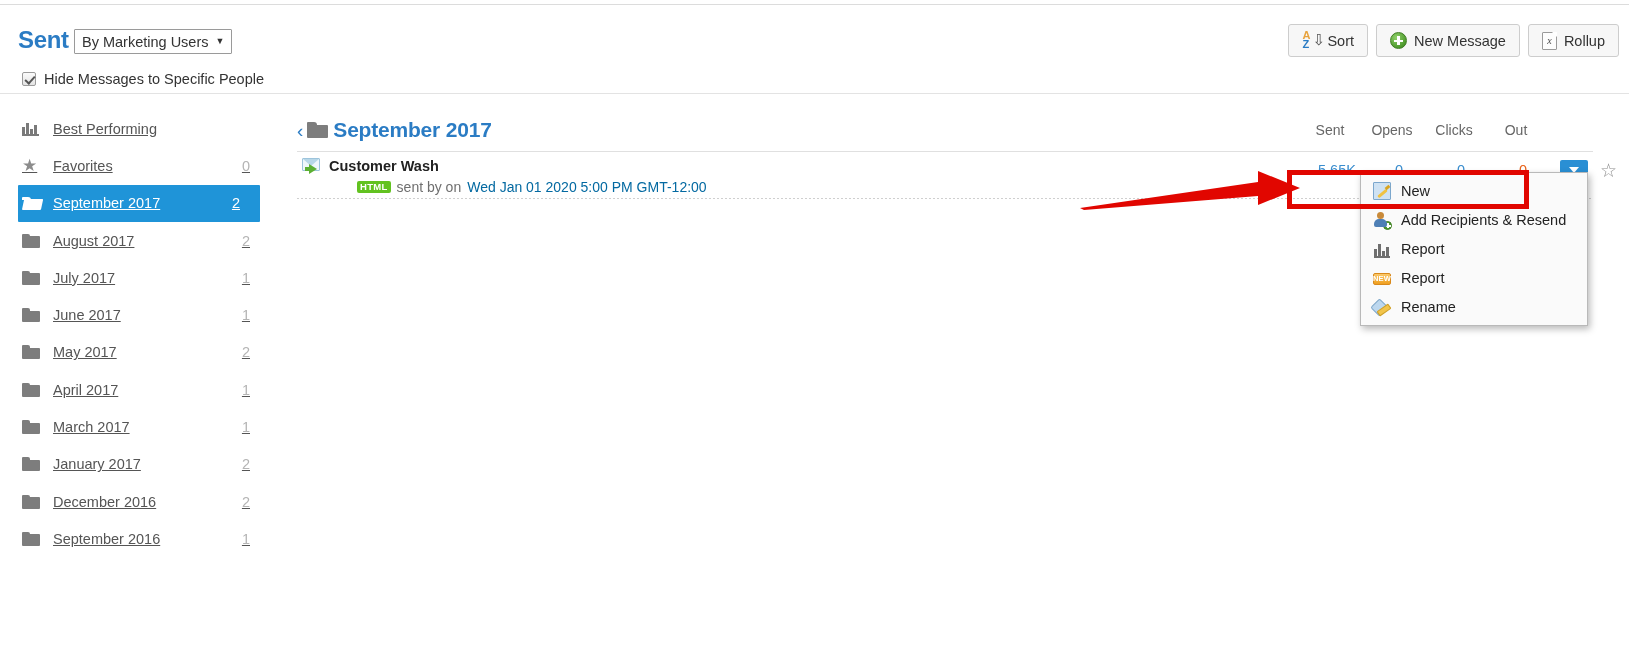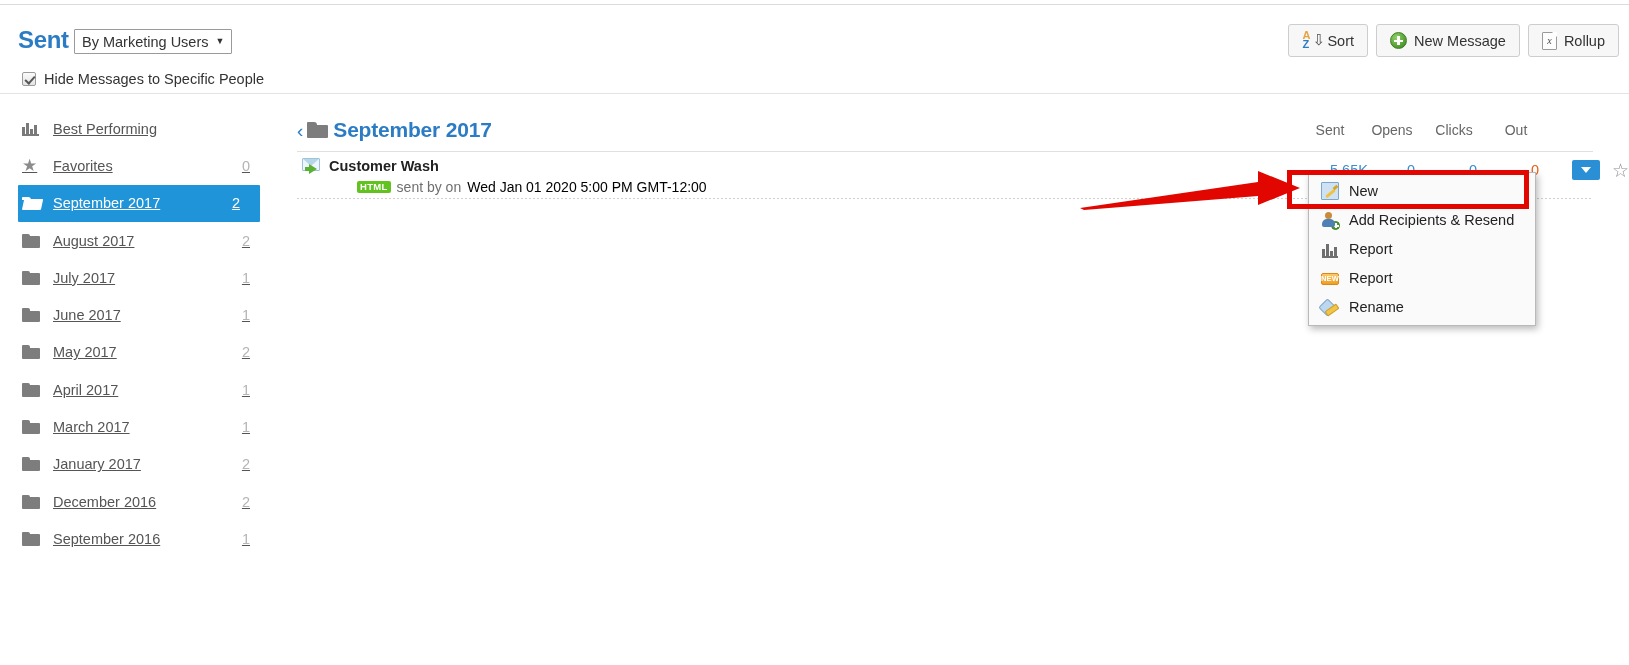--- a/index.html
+++ b/index.html
@@ -271,24 +271,24 @@
     position:absolute; left:3px; top:8.5px; width:6px; height:4px; background:#5cb033;
   }
   .msg-title { font-size:14.5px; font-weight:bold; color:#222; line-height:17px; }
   .msg-sub { display:flex; align-items:center; gap:6px; margin-top:4px; margin-left:28px; position:absolute; left:0; top:18px; white-space:nowrap;}
   .badge-html {
     background:#62c220; color:#fff; font-size:9.5px; font-weight:bold;
     padding:1.5px 3px 1px; border-radius:2px; letter-spacing:0.3px;
     line-height:10px;
   }
   .msg-sent-by { font-size:14px; color:#6f6f6f; }
-  .msg-date { font-size:14px; color:#000000; cursor:pointer; }
+  .msg-date { font-size:14px; color:#0369a1; cursor:pointer; }
 
   .msg-stats {
-    position:absolute; right:0; top:8px;
+    position:absolute; right:12px; top:8px;
     display:flex; align-items:center;
     font-size:14.5px;
   }
   .msg-stats span { display:inline-block; text-align:center; }
   .st-sent  { width:62px; color:#3a8dce; cursor:pointer; }
   .st-opens { width:62px; color:#3a8dce; cursor:pointer; }
   .st-clicks{ width:62px; color:#3a8dce; cursor:pointer; }
   .st-out   { width:62px; color:#e8621a; cursor:pointer; }
 
   .act-caret {
@@ -308,21 +308,21 @@
     position:absolute; left:0; top:88px; right:36px;
     height:1px;
     background-image: linear-gradient(to right, #cfcfcf 50%, rgba(255,255,255,0) 0%);
     background-size: 4px 1px;
     background-repeat: repeat-x;
   }
 
   
   .ctx-menu {
     position: absolute;
-    left: 1308px; top: 172px;
+    left: 1360px; top: 172px;
     width: 228px;
     background: #fafafa;
     border: 1px solid #b9b9b9;
     box-shadow: 2px 3px 7px rgba(0,0,0,0.28);
     padding: 3px 0 4px;
     z-index: 30;
   }
   .ctx-item {
     height: 29px;
     display:flex; align-items:center;

